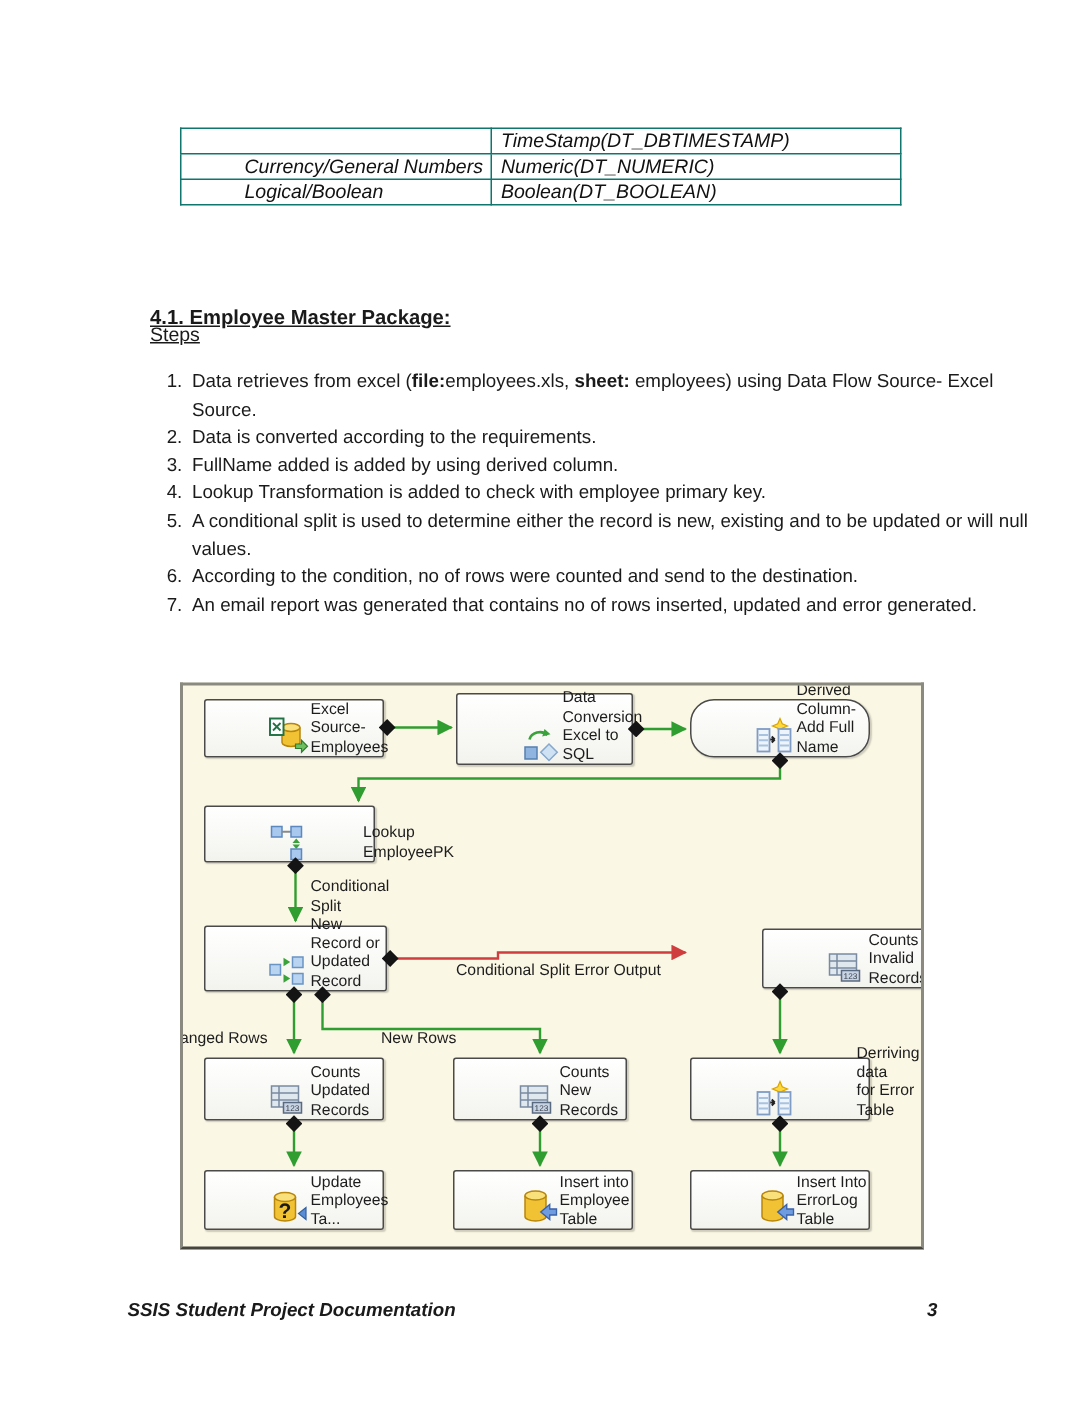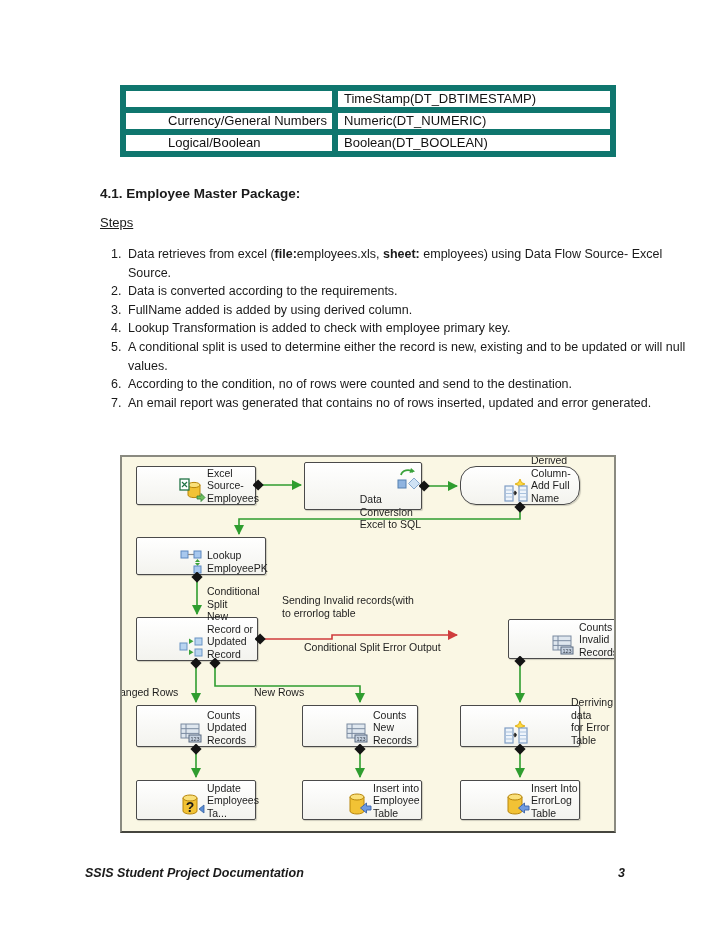--- a/index.html
+++ b/index.html
@@ -1,44 +1,44 @@
 <!DOCTYPE html>
 <html><head>
 <meta charset="utf-8">
 <style>
   html,body{margin:0;padding:0;}
   body{width:728px;height:942px;background:#ffffff;font-family:"Liberation Sans",sans-serif;color:#1a1a1a;position:relative;overflow:hidden;}
   .abs{position:absolute;}
 
   
   table.dtable{position:absolute;left:120px;top:85px;border-collapse:collapse;font-size:13px;color:#111;}
-  table.dtable td{border:6px solid #0f766e;height:15px;padding:0 4px 1px 6px;white-space:nowrap;}
+  table.dtable td{border:1px solid #0f766e;height:15px;padding:0 4px 1px 6px;white-space:nowrap;font-style:italic;}
   table.dtable td.c1{width:160px;padding-left:42px;}
   table.dtable td.c2{width:262px;}
 
   
-  .heading{left:100px;top:186px;font-size:13.5px;font-weight:bold;}
+  .heading{left:100px;top:204px;font-size:13.5px;font-weight:bold;text-decoration:underline;}
   .steps-label{left:100px;top:215px;font-size:13px;text-decoration:underline;}
   ol.steps{position:absolute;left:100px;top:245px;width:565px;margin:0;padding:0 0 0 25px;font-size:12.5px;line-height:18.6px;}
   ol.steps li{margin:0;padding-left:3px;}
   .b{font-weight:bold;}
 
   
   .diagram{left:120px;top:455px;width:492px;height:374px;background:#faf7e4;border:2px solid #8a8a80;border-bottom-color:#45453e;overflow:hidden;}
   .box{position:absolute;display:flex;align-items:flex-end;background:linear-gradient(#ffffff,#f3f3ee);border:1.5px solid #4a4a4a;border-radius:2px;box-shadow:1px 1px 1px rgba(0,0,0,0.18);z-index:2;box-sizing:border-box;padding-left:40px;}
   .bicon{flex:0 0 30px;display:flex;justify-content:center;align-items:center;}
   .blabel{font-size:10.5px;line-height:12.5px;color:#1d1d1d;white-space:pre-line;}
   .anno{position:absolute;font-size:10.5px;line-height:13px;color:#1d1d1d;white-space:pre-line;z-index:6;}
   svg.wires{position:absolute;left:0;top:0;z-index:5;pointer-events:none;}
 
   
   #bx-excel{left:14px;top:9px;width:120px;height:39px;}
-  #bx-conv{left:182px;top:5px;width:118px;height:48px;flex-direction:column;}
+  #bx-conv{left:182px;top:5px;width:118px;height:48px;}
   #bx-derived{left:338px;top:9px;width:120px;height:39px;border-radius:16px;}
-  #bx-lookup{left:14px;top:80px;width:130px;height:38px;}
+  #bx-lookup{left:14px;top:80px;width:114px;height:38px;gap:35px;}
   #bx-split{left:14px;top:160px;width:122px;height:44px;}
   #bx-cinvalid{left:338px;top:162px;width:136px;height:40px;margin-left:48px;}
   #bx-cupdated{left:14px;top:248px;width:120px;height:42px;}
   #bx-cnew{left:180px;top:248px;width:116px;height:42px;}
   #bx-derriving{left:338px;top:248px;width:120px;height:42px;gap:40px;}
   #bx-update{left:14px;top:323px;width:120px;height:40px;}
   #bx-insemp{left:180px;top:323px;width:120px;height:40px;}
   #bx-inserr{left:338px;top:323px;width:120px;height:40px;}
 
   #an-sending{left:160px;top:137px;width:170px;}
@@ -242,22 +242,20 @@
       <svg width="28" height="28" viewBox="0 0 28 28">
         <path d="M6,6 v14 a7,3 0 0 0 14,0 v-14" fill="#f2c235" stroke="#b8860b" stroke-width="1"></path>
         <ellipse cx="13" cy="6" rx="7" ry="3" fill="#fae07a" stroke="#b8860b" stroke-width="1"></ellipse>
         <path d="M27,15 h-4.5 v-3 l-6,5 6,5 v-3 H27 z" fill="#6f9be0" stroke="#3a62a8" stroke-width="0.9"></path>
       </svg>
     </span>
     <span class="blabel">Insert Into
 ErrorLog Table</span>
   </div>
 
-  <div class="anno" id="an-sending">Sending Invalid records(with
-to errorlog table</div>
   <div class="anno" id="an-errout">Conditional Split Error Output</div>
   <div class="anno" id="an-changed">anged Rows</div>
   <div class="anno" id="an-newrows">New Rows</div>
 
   <svg class="wires" width="492" height="374">
     <defs>
       <marker id="arrG" viewBox="0 0 10 10" refX="9" refY="5" markerWidth="6.5" markerHeight="6.5" orient="auto">
           <path d="M0,0 L10,5 L0,10 z" fill="#2f9d2f"></path>
         </marker>
       <marker id="arrR" viewBox="0 0 10 10" refX="9" refY="5" markerWidth="6.5" markerHeight="6.5" orient="auto">

